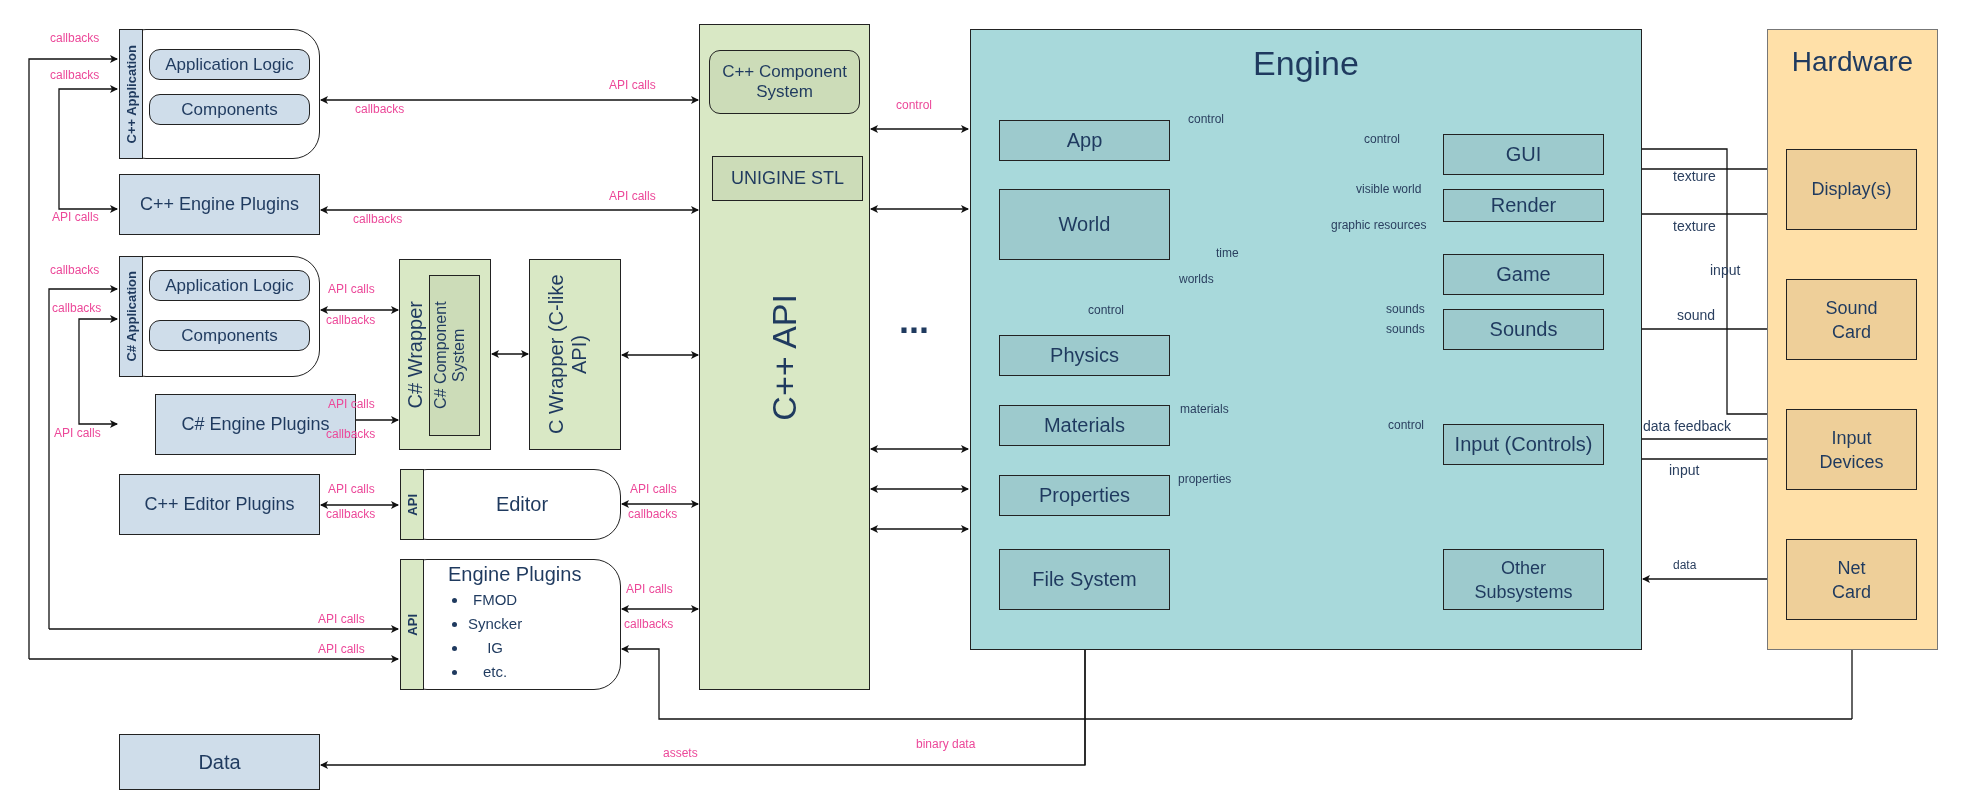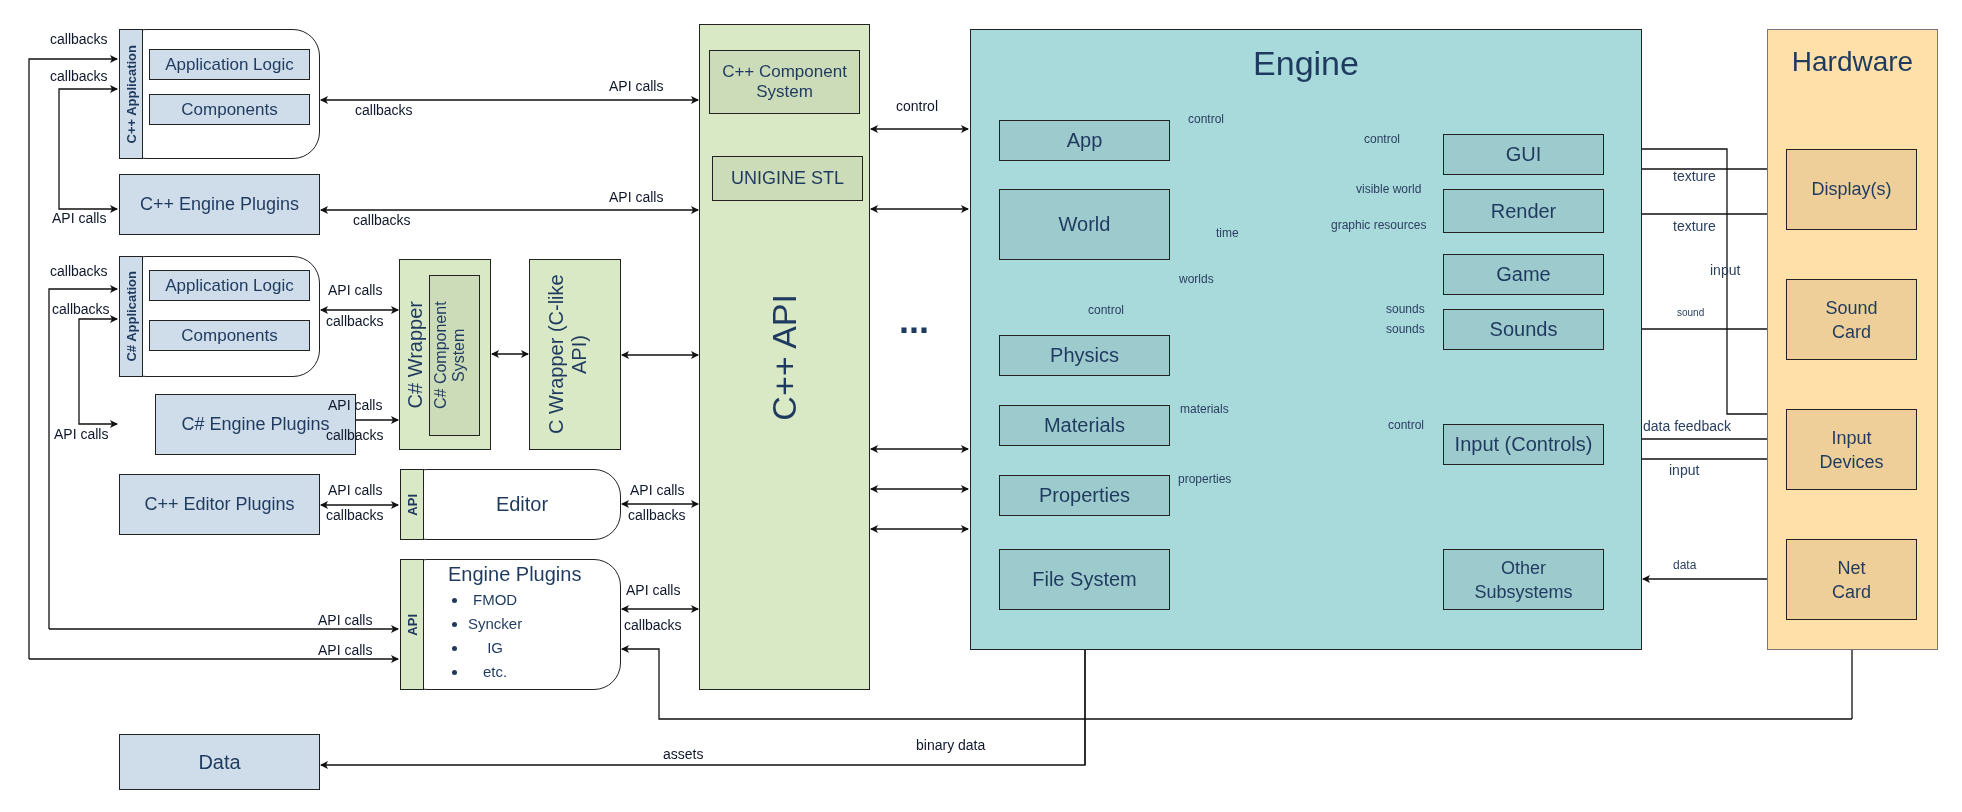--- a/index.html
+++ b/index.html
@@ -9,24 +9,24 @@
          display: flex; align-items: center; justify-content: center; text-align: center; }
   .blue { background: #CFDDEA; }
   .white { background: #ffffff; border-radius: 27px; }
   .green { background: #D9E8C5; }
   .green2 { background: #CCDCB8; }
   .teal { background: #A8D9DB; }
   .teal2 { background: #9DCACD; }
   .orange { background: #FFE0A8; border-color: #777; }
   .orange2 { background: #EECF99; }
   .vert { writing-mode: vertical-rl; transform: rotate(180deg); }
-  .lbl { position: absolute; font-size: 14px; color: #0f172a; white-space: nowrap; }
+  .lbl { position: absolute; font-size: 12px; color: #ec4899; white-space: nowrap; }
   .lbl-s { position: absolute; font-size: 12px; color: #2A3F5F; white-space: nowrap; }
   .t18 { font-size: 18px; }
-  .t17 { font-size: 17px; }
+  .t17 { font-size: 17px; border-radius: 11px; }
   .t20 { font-size: 20px; }
   svg.wires { position: absolute; left: 0; top: 0; pointer-events: none; }
   ul.plugins { margin: 0; padding-left: 20px; font-size: 15px; line-height: 24px; list-style: disc; }
 </style>
 </head>
 <body>
 
 <svg class="wires" width="1962" height="812">
   <defs>
     <marker id="ah" markerWidth="8" markerHeight="8" refX="7" refY="4" orient="auto" markerUnits="userSpaceOnUse">
@@ -148,21 +148,21 @@
 <div class="box teal" style="left:970px;top:29px;width:672px;height:621px;align-items:flex-start;">
   <span style="font-size:34px;margin-top:14px;">Engine</span>
 </div>
 <div class="box teal2 t20" style="left:999px;top:120px;width:171px;height:41px;text-align:center;">App</div>
 <div class="box teal2 t20" style="left:999px;top:189px;width:171px;height:71px;">World</div>
 <div class="box teal2 t20" style="left:999px;top:335px;width:171px;height:41px;">Physics</div>
 <div class="box teal2 t20" style="left:999px;top:405px;width:171px;height:41px;">Materials</div>
 <div class="box teal2 t20" style="left:999px;top:475px;width:171px;height:41px;">Properties</div>
 <div class="box teal2 t20" style="left:999px;top:549px;width:171px;height:61px;">File System</div>
 <div class="box teal2 t20" style="left:1443px;top:134px;width:161px;height:41px;">GUI</div>
-<div class="box teal2 t20" style="left:1443px;top:189px;width:161px;height:44px;">Render</div>
+<div class="box teal2 t20" style="left:1443px;top:189px;width:161px;height:33px;">Render</div>
 <div class="box teal2 t20" style="left:1443px;top:254px;width:161px;height:41px;">Game</div>
 <div class="box teal2 t20" style="left:1443px;top:309px;width:161px;height:41px;">Sounds</div>
 <div class="box teal2 t20" style="left:1443px;top:424px;width:161px;height:41px;">Input (Controls)</div>
 <div class="box teal2 t18" style="left:1443px;top:549px;width:161px;height:61px;padding:0 30px;line-height:24px;">Other Subsystems</div>
 
 <div class="box orange" style="left:1767px;top:29px;width:171px;height:621px;align-items:flex-start;">
   <span style="font-size:28px;margin-top:16px;">Hardware</span>
 </div>
 <div class="box orange2 t18" style="left:1786px;top:149px;width:131px;height:81px;">Display(s)</div>
 <div class="box orange2 t18" style="left:1786px;top:279px;width:131px;height:81px;padding:0 30px;line-height:24px;">Sound Card</div>
@@ -192,28 +192,28 @@
 <span class="lbl" style="left:626px;top:582px;">API calls</span>
 <span class="lbl" style="left:624px;top:617px;">callbacks</span>
 <span class="lbl" style="left:896px;top:98px;">control</span>
 <span class="lbl" style="left:916px;top:697px;margin-top:40px;">binary data</span>
 <span class="lbl" style="left:663px;top:746px;">assets</span>
 
 <span class="lbl-s" style="left:1188px;top:112px;">control</span>
 <span class="lbl-s" style="left:1364px;top:132px;">control</span>
 <span class="lbl-s" style="left:1356px;top:182px;">visible world</span>
 <span class="lbl-s" style="left:1331px;top:218px;">graphic resources</span>
-<span class="lbl-s" style="left:1216px;top:226px;">time</span>
+<span class="lbl-s" style="left:1216px;top:246px;">time</span>
 <span class="lbl-s" style="left:1179px;top:272px;">worlds</span>
 <span class="lbl-s" style="left:1088px;top:303px;">control</span>
 <span class="lbl-s" style="left:1386px;top:302px;">sounds</span>
 <span class="lbl-s" style="left:1386px;top:322px;">sounds</span>
 <span class="lbl-s" style="left:1180px;top:402px;">materials</span>
 <span class="lbl-s" style="left:1178px;top:472px;">properties</span>
 <span class="lbl-s" style="left:1388px;top:418px;">control</span>
 
 <span class="lbl-s" style="left:1673px;top:168px;font-size:14px;">texture</span>
 <span class="lbl-s" style="left:1673px;top:218px;font-size:14px;">texture</span>
 <span class="lbl-s" style="left:1710px;top:262px;font-size:14px;">input</span>
-<span class="lbl-s" style="left:1677px;top:307px;font-size:10px;">sound</span>
+<span class="lbl-s" style="left:1677px;top:307px;font-size:14px;">sound</span>
 <span class="lbl-s" style="left:1643px;top:418px;font-size:14px;">data feedback</span>
 <span class="lbl-s" style="left:1669px;top:462px;font-size:14px;">input</span>
 <span class="lbl-s" style="left:1673px;top:558px;">data</span>
 
 </body></html>

